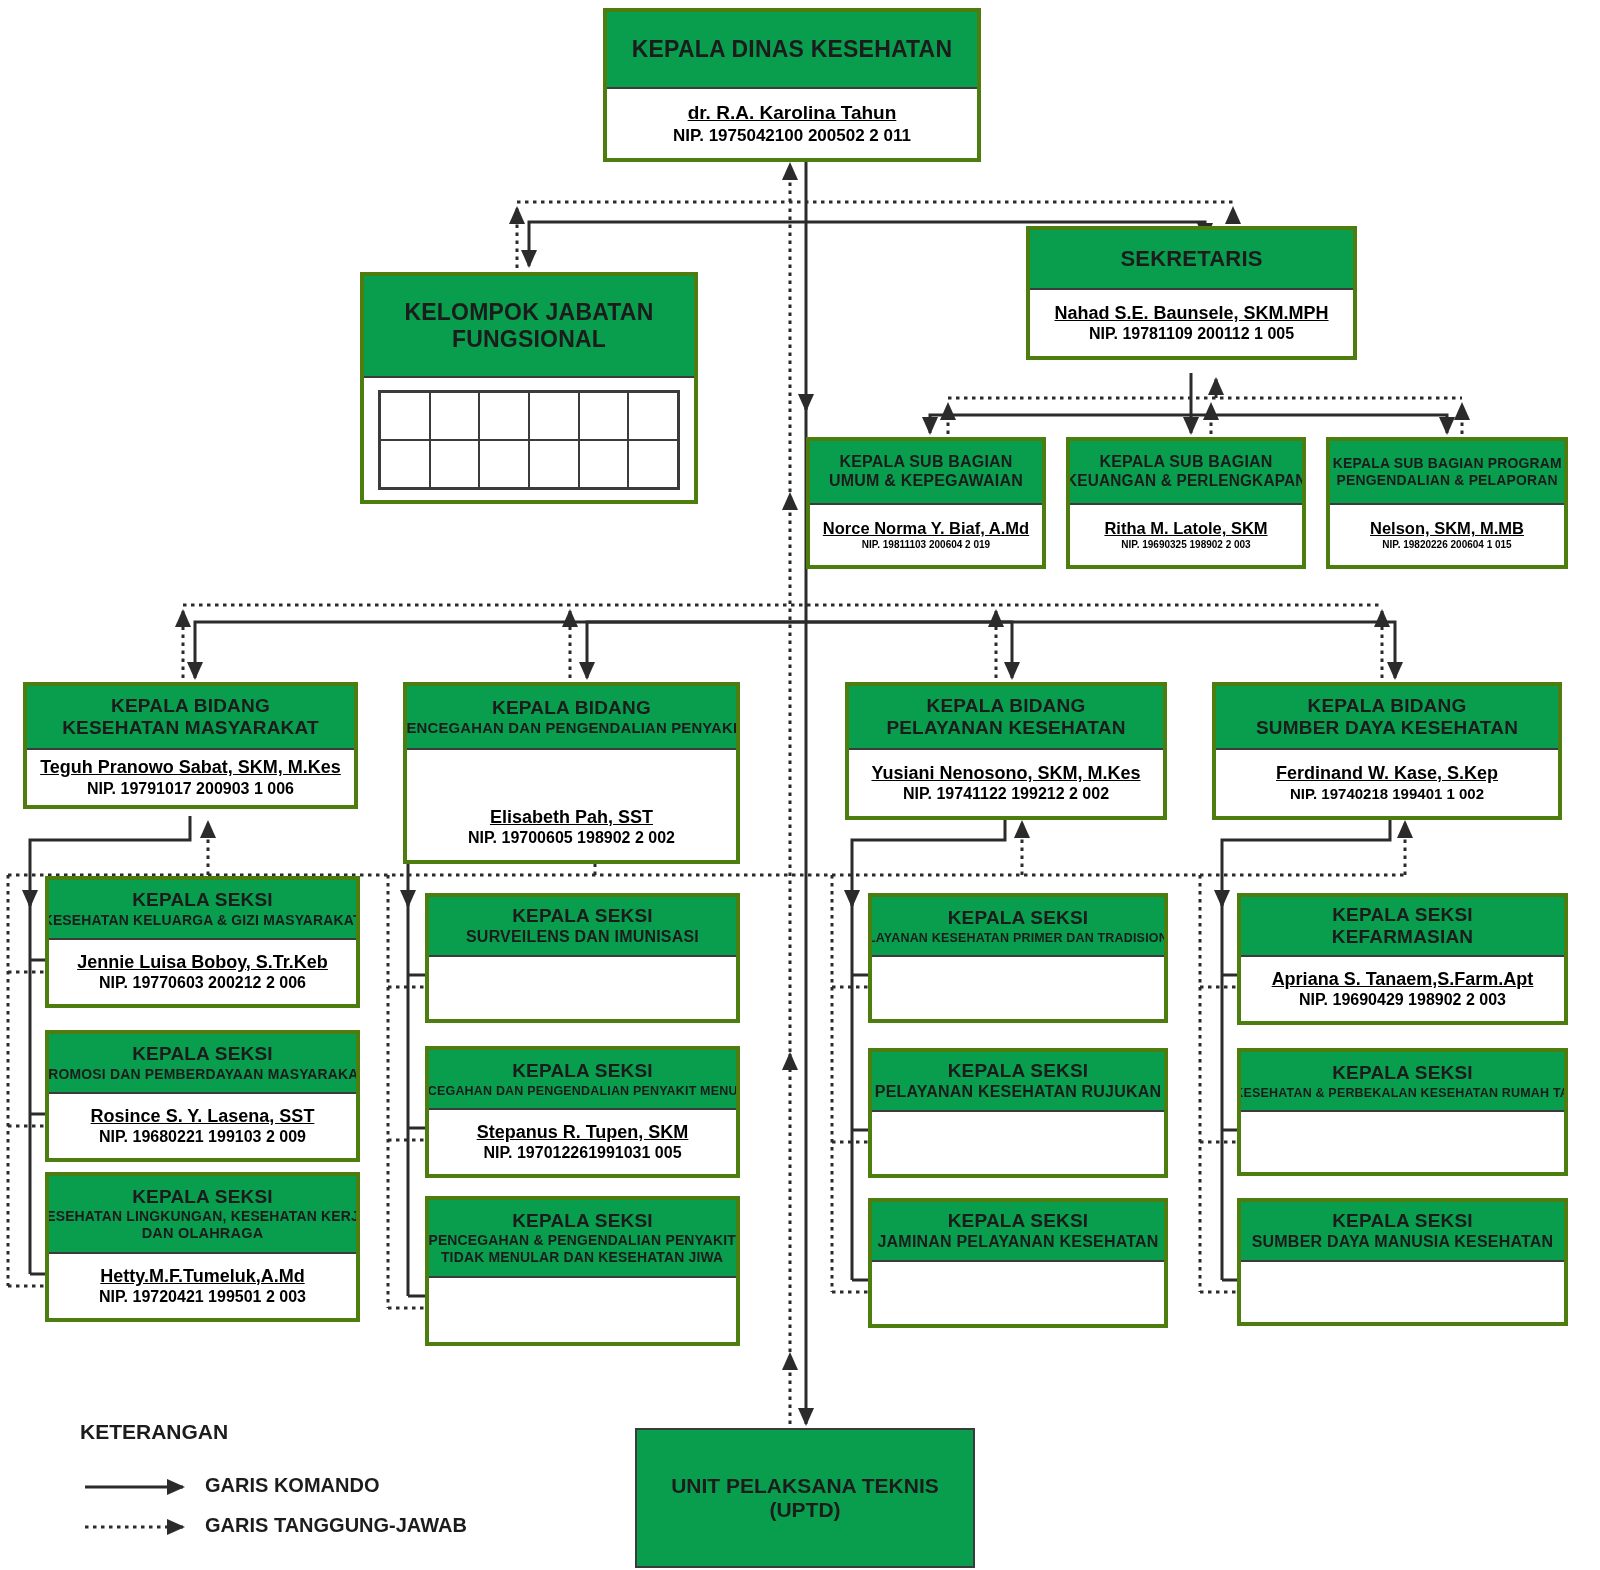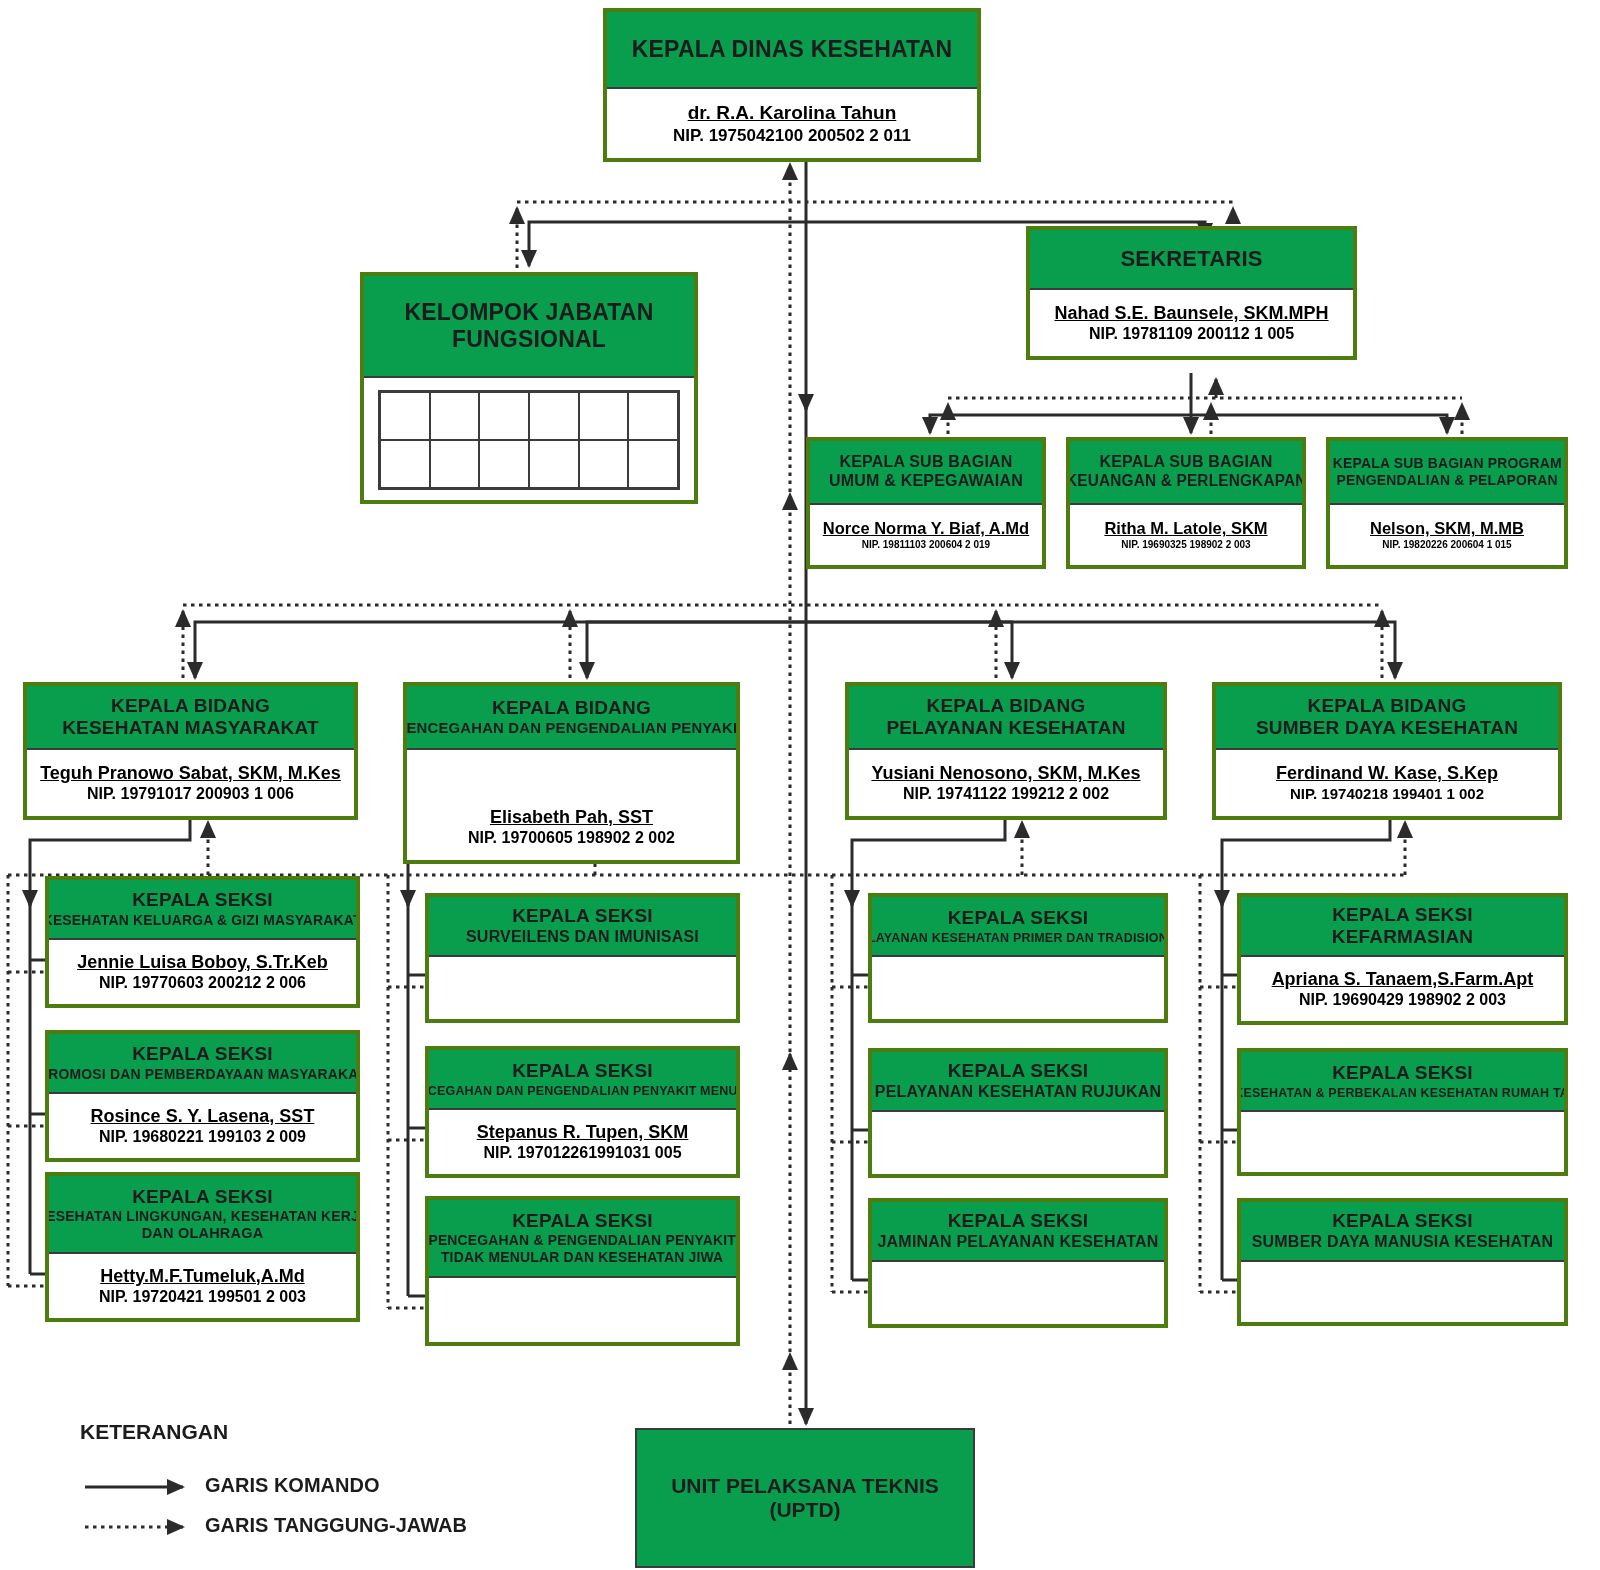--- a/index.html
+++ b/index.html
@@ -206,21 +206,21 @@
     <div class="nm sm">Nelson, SKM, M.MB</div>
     <div class="nip sm">NIP. 19820226 200604 1 015</div>
   </div>
 </div>
 
 <div class="node" style="left:23px;top:682px;width:335px;">
   <div class="hd" style="height:64px;">
     <div class="t19">KEPALA BIDANG</div>
     <div class="t19">KESEHATAN MASYARAKAT</div>
   </div>
-  <div class="bd" style="height:66px;">
+  <div class="bd" style="height:55px;">
     <div class="nm">Teguh Pranowo Sabat, SKM, M.Kes</div>
     <div class="nip">NIP. 19791017 200903 1 006</div>
   </div>
 </div>
 
 <div class="node" style="left:403px;top:682px;width:337px;">
   <div class="hd" style="height:64px;">
     <div class="t19">KEPALA BIDANG</div>
     <div class="t15 nw">PENCEGAHAN DAN PENGENDALIAN PENYAKIT</div>
   </div>

